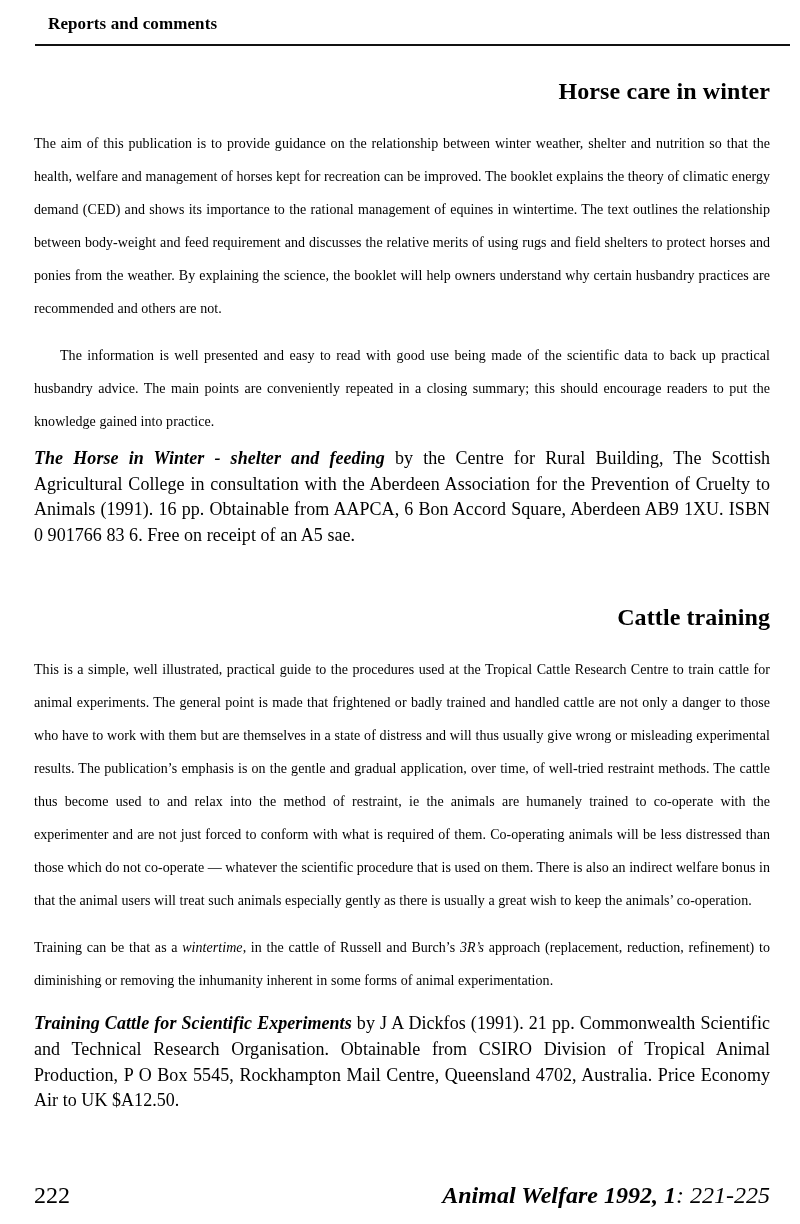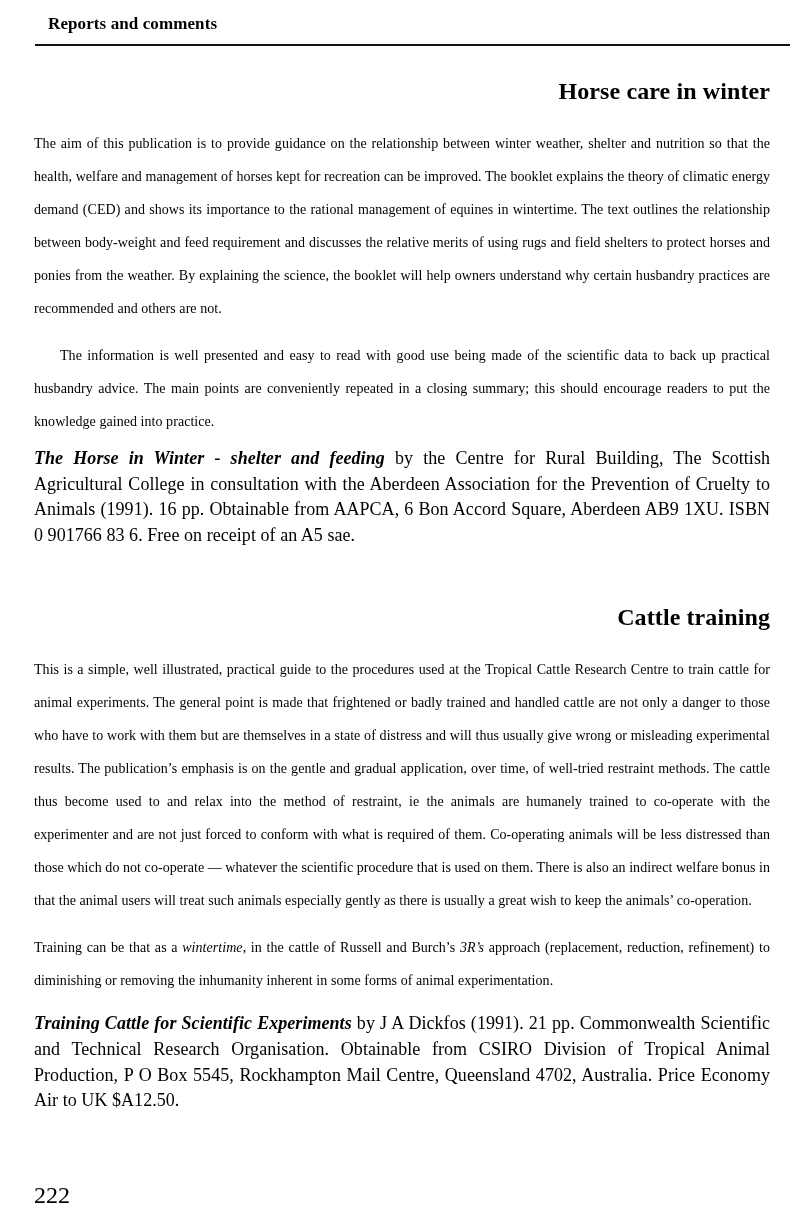--- a/index.html
+++ b/index.html
@@ -148,15 +148,16 @@
     <div class="gap-md"></div>
 
     <div class="ref">
       <span class="title">Training Cattle for Scientific Experiments</span><span> by J A Dickfos (1991). 21 pp. Commonwealth Scientific and Technical Research Organisation. Obtainable from CSIRO Division of Tropical Animal Production, P O Box 5545, Rockhampton Mail Centre, Queensland 4702, Australia. Price Economy Air to UK $A12.50.</span>
     </div>
 
   </div>
 
   <div class="footer">
     <div class="page-number">222</div>
+    <div class="journal-ref"><span>Animal Welfare 1992, 1</span><span class="pages">: 221-225</span></div>
   </div>
 
 </div>
 
 </body></html>

